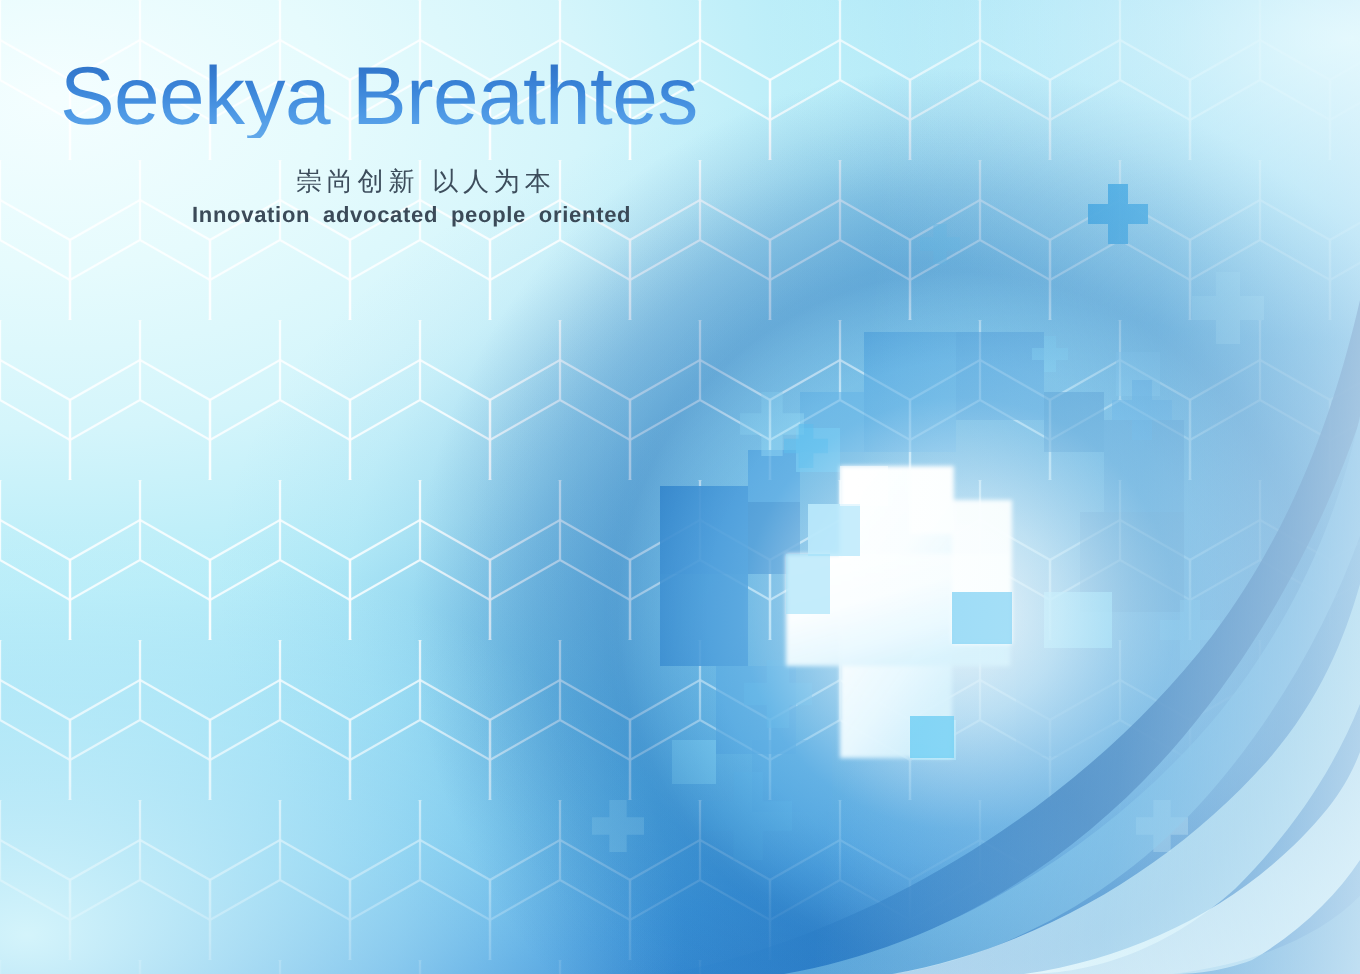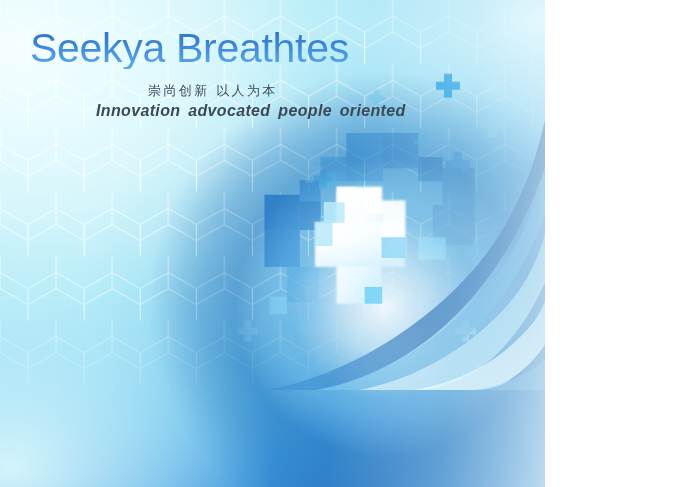--- a/index.html
+++ b/index.html
@@ -3,21 +3,21 @@
 <meta charset="utf-8">
 <title>Seekya Breathtes</title>
 <style>
   html, body {
     margin: 0;
     padding: 0;
     background: #ffffff;
   }
   #poster {
     position: relative;
-    width: 545px;
+    width: 680px;
     height: 487px;
     overflow: hidden;
     font-family: "Liberation Sans", "DejaVu Sans", sans-serif;
     background: #eafbfd;
   }
   .layer {
     position: absolute;
     inset: 0;
     pointer-events: none;
   }
@@ -89,27 +89,26 @@
     font-weight: 400;
     letter-spacing: 2.4px;
     color: #3d4d5c;
     white-space: nowrap;
     font-family: "DejaVu Sans", "Liberation Sans", sans-serif;
   }
   #tagline-en {
     position: absolute;
     left: 96px;
     top: 102px;
-    font-size: 16px;
+    font-size: 11px;
     font-weight: 600;
     letter-spacing: 0.35px;
     word-spacing: 3px;
     color: #3b4a58;
     white-space: nowrap;
-    font-style: italic;
   }
 </style>
 </head>
 <body>
 
 <div id="poster">
 
   <div class="layer" id="bg-base"></div>
   <div class="layer" id="bg-deep"></div>
   <div class="layer" id="bg-topright-light"></div>

